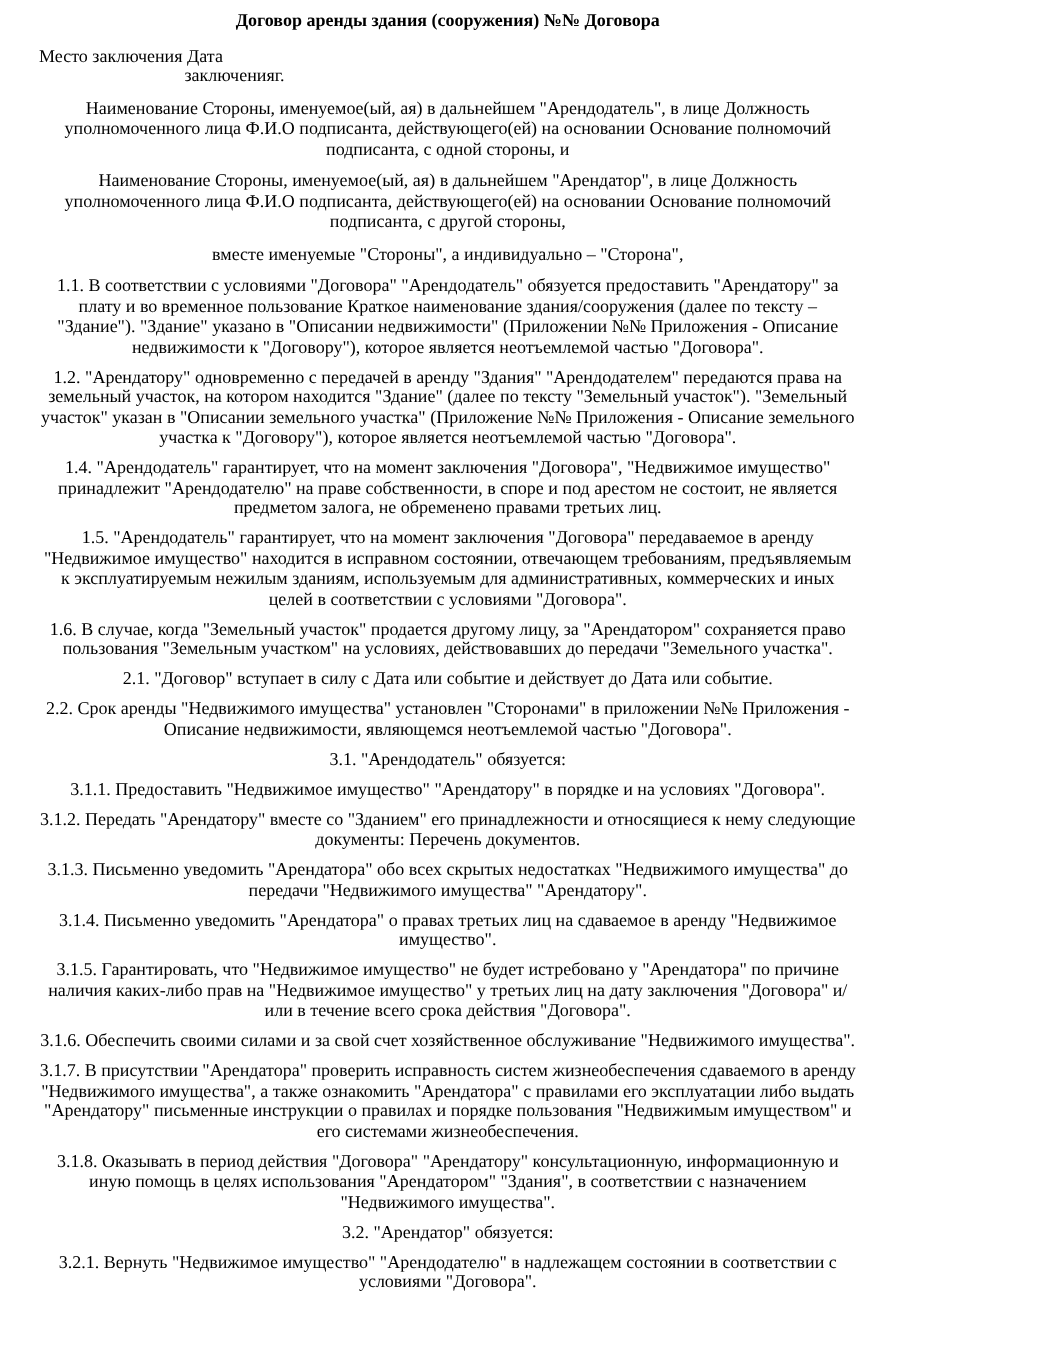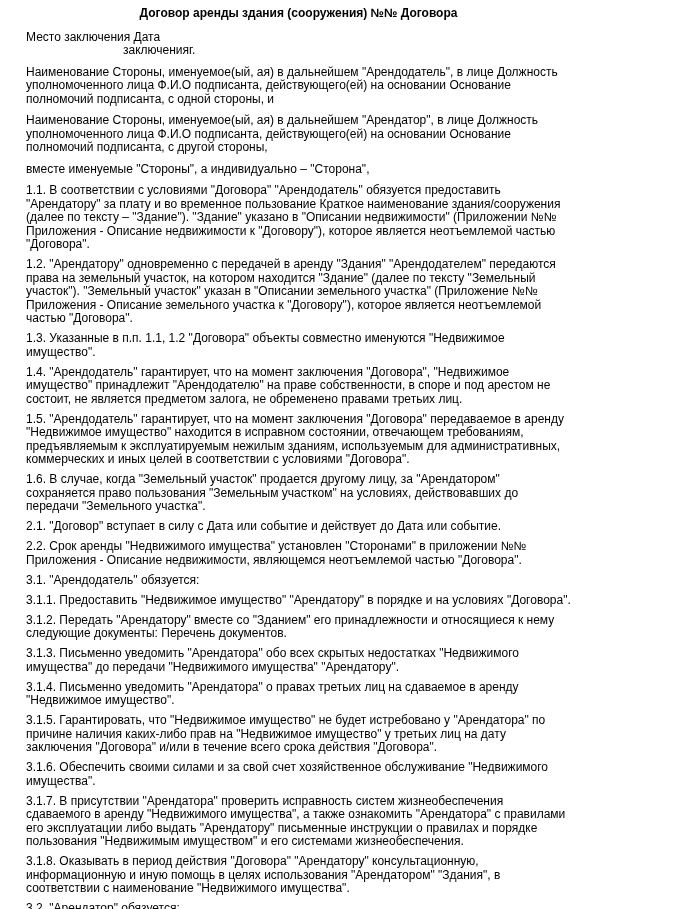--- a/index.html
+++ b/index.html
@@ -7,39 +7,40 @@
     padding: 0;
     background: #ffffff;
   }
   .page {
     box-sizing: border-box;
     width: 575px;
     height: 909px;
     overflow: hidden;
     background: #ffffff;
     color: #000000;
-    font-family: Liberation Sans, sans-serif;
+    font-family: Liberation Serif, serif;
     font-size: 12px;
     line-height: 13.5px;
     padding: 7px 4px 6px 26px;
   }
   .doc-title {
     font-size: 12px;
     font-weight: bold;
     text-align: center;
     margin: 0 0 10px 0;
   }
   .place-date {
     margin: 0 0 8px 0;
   }
   .place-date .indent {
     padding-left: 97px;
   }
   p.para {
     margin: 0 0 6.5px 0;
+    text-align: center;
   }
   .preamble p.para {
     margin-bottom: 8px;
   }
   h2.section-heading {
     font-size: 12px;
     font-weight: bold;
     margin: 20px 0 6.5px 0;
     line-height: 13.5px;
   }
@@ -58,38 +59,37 @@
 
   <div class="preamble">
     <p class="para">Наименование Стороны, именуемое(ый, ая) в дальнейшем "Арендодатель", в лице Должность уполномоченного лица Ф.И.О подписанта, действующего(ей) на основании Основание полномочий подписанта, с одной стороны, и</p>
     <p class="para">Наименование Стороны, именуемое(ый, ая) в дальнейшем "Арендатор", в лице Должность уполномоченного лица Ф.И.О подписанта, действующего(ей) на основании Основание полномочий подписанта, с другой стороны,</p>
     <p class="para">вместе именуемые "Стороны", а индивидуально – "Сторона",</p>
   </div>
 
   <div class="section">
     <p class="para">1.1. В соответствии с условиями "Договора" "Арендодатель" обязуется предоставить "Арендатору" за плату и во временное пользование Краткое наименование здания/сооружения (далее по тексту – "Здание"). "Здание" указано в "Описании недвижимости" (Приложении №№ Приложения - Описание недвижимости к "Договору"), которое является неотъемлемой частью "Договора".</p>
     <p class="para">1.2. "Арендатору" одновременно с передачей в аренду "Здания" "Арендодателем" передаются права на земельный участок, на котором находится "Здание" (далее по тексту "Земельный участок"). "Земельный участок" указан в "Описании земельного участка" (Приложение №№ Приложения - Описание земельного участка к "Договору"), которое является неотъемлемой частью "Договора".</p>
-    <p class="para">1.3. Указанные в п.п. 1.1, 1.2 "Договора" объекты совместно именуются "Недвижимое имущество".</p>
     <p class="para">1.4. "Арендодатель" гарантирует, что на момент заключения "Договора", "Недвижимое имущество" принадлежит "Арендодателю" на праве собственности, в споре и под арестом не состоит, не является предметом залога, не обременено правами третьих лиц.</p>
     <p class="para">1.5. "Арендодатель" гарантирует, что на момент заключения "Договора" передаваемое в аренду "Недвижимое имущество" находится в исправном состоянии, отвечающем требованиям, предъявляемым к эксплуатируемым нежилым зданиям, используемым для административных, коммерческих и иных целей в соответствии с условиями "Договора".</p>
     <p class="para">1.6. В случае, когда "Земельный участок" продается другому лицу, за "Арендатором" сохраняется право пользования "Земельным участком" на условиях, действовавших до передачи "Земельного участка".</p>
   </div>
 
   <div class="section">
     <p class="para">2.1. "Договор" вступает в силу с Дата или событие и действует до Дата или событие.</p>
     <p class="para">2.2. Срок аренды "Недвижимого имущества" установлен "Сторонами" в приложении №№ Приложения - Описание недвижимости, являющемся неотъемлемой частью "Договора".</p>
   </div>
 
   <div class="section">
     <p class="para">3.1. "Арендодатель" обязуется:</p>
     <p class="para">3.1.1. Предоставить "Недвижимое имущество" "Арендатору" в порядке и на условиях "Договора".</p>
     <p class="para">3.1.2. Передать "Арендатору" вместе со "Зданием" его принадлежности и относящиеся к нему следующие документы: Перечень документов.</p>
     <p class="para">3.1.3. Письменно уведомить "Арендатора" обо всех скрытых недостатках "Недвижимого имущества" до передачи "Недвижимого имущества" "Арендатору".</p>
     <p class="para">3.1.4. Письменно уведомить "Арендатора" о правах третьих лиц на сдаваемое в аренду "Недвижимое имущество".</p>
     <p class="para">3.1.5. Гарантировать, что "Недвижимое имущество" не будет истребовано у "Арендатора" по причине наличия каких-либо прав на "Недвижимое имущество" у третьих лиц на дату заключения "Договора" и/или в течение всего срока действия "Договора".</p>
     <p class="para">3.1.6. Обеспечить своими силами и за свой счет хозяйственное обслуживание "Недвижимого имущества".</p>
     <p class="para">3.1.7. В присутствии "Арендатора" проверить исправность систем жизнеобеспечения сдаваемого в аренду "Недвижимого имущества", а также ознакомить "Арендатора" с правилами его эксплуатации либо выдать "Арендатору" письменные инструкции о правилах и порядке пользования "Недвижимым имуществом" и его системами жизнеобеспечения.</p>
-    <p class="para">3.1.8. Оказывать в период действия "Договора" "Арендатору" консультационную, информационную и иную помощь в целях использования "Арендатором" "Здания", в соответствии с наименование "Недвижимого имущества".</p>
+    <p class="para">3.1.8. Оказывать в период действия "Договора" "Арендатору" консультационную, информационную и иную помощь в целях использования "Арендатором" "Здания", в соответствии с назначением "Недвижимого имущества".</p>
     <p class="para">3.2. "Арендатор" обязуется:</p>
     <p class="para">3.2.1. Вернуть "Недвижимое имущество" "Арендодателю" в надлежащем состоянии в соответствии с условиями "Договора".</p>
   </div>
 
 </div>
 
 </body></html>

